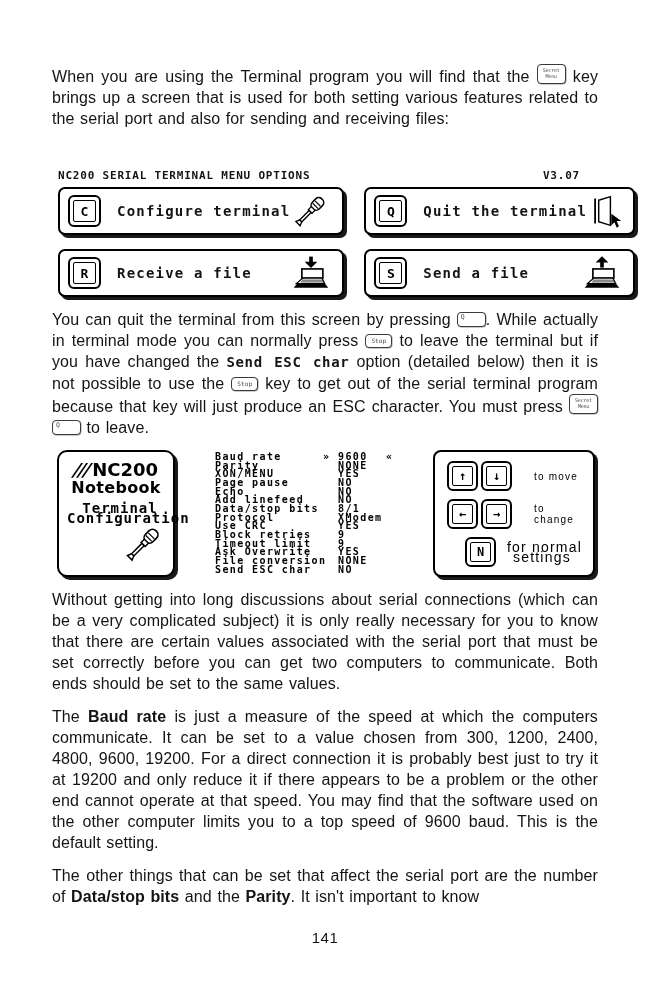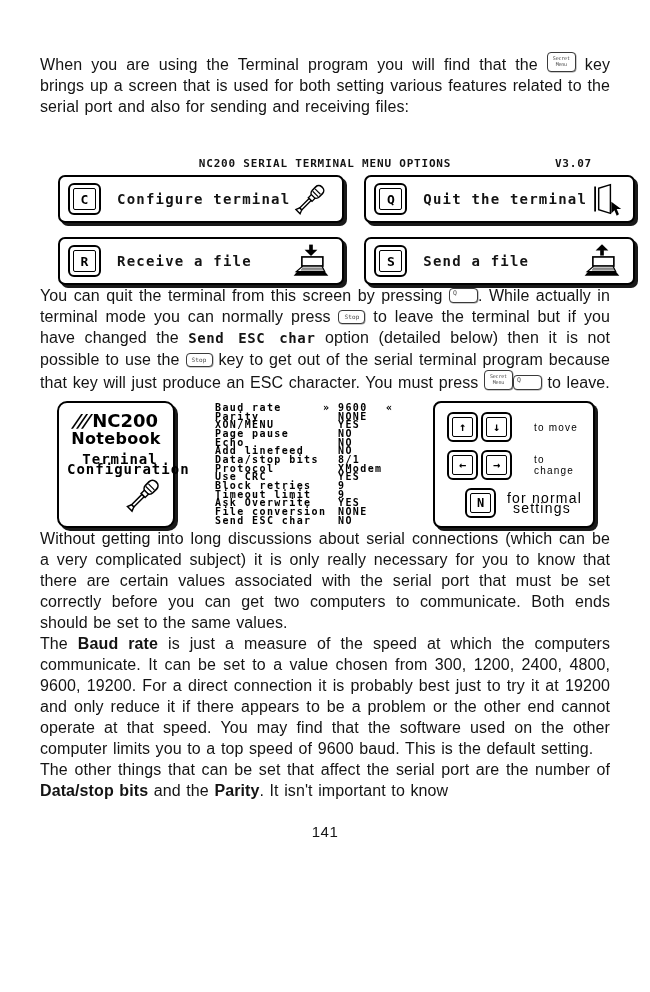--- a/index.html
+++ b/index.html
@@ -1,37 +1,37 @@
 <!DOCTYPE html>
 <html><head>
 <meta charset="utf-8">
 <style>
   html,body {margin:0; padding:0; background:#fff;}
   .page {position:relative; width:650px; height:992px; background:#fff; overflow:hidden;
          font-family:"Liberation Sans","DejaVu Sans",sans-serif; color:#141414;}
   .content {padding:52px 40px 0 40px;}
-  p.body {font-size:16px; line-height:21px; text-align:justify; margin:0; word-spacing:1px; letter-spacing:0.1px;} .mt14{margin-top:14px;} .mt16{margin-top:16px;} .mt18{margin-top:18px;}
+  p.body {font-size:16px; line-height:21px; text-align:justify; margin:12px; word-spacing:1px; letter-spacing:0.1px;} .mt14{margin-top:14px;} .mt16{margin-top:16px;} .mt18{margin-top:18px;}
   .mono {font-family:"DejaVu Sans Mono","Liberation Mono",monospace; font-weight:700;}
   .bterm {font-weight:700;}
   .bold-mono {font-family:"DejaVu Sans Mono","Liberation Mono",monospace; font-weight:700; font-size:14px; letter-spacing:0.6px;}
 
   
   .ikey {display:inline-block; vertical-align:-2px; border:1.2px solid #3a3a3a; border-radius:4px;
          background:#fff; color:#4a4a4a; font-family:"DejaVu Sans Mono","Liberation Mono",monospace;
          box-shadow:0.5px 0.5px 0 #999; overflow:hidden; line-height:normal;}
   .ikey-menu {width:27px; height:16px; text-align:center; padding-top:2px;}
   .ikey-menu span {display:block; font-size:5px; line-height:6px; letter-spacing:-0.2px;}
   .ikey-q {width:24px; height:13px; font-size:6.5px; line-height:8px; padding-left:3px;}
   .ikey-stop {width:25px; height:12px; font-size:6px; line-height:11px; text-align:center;}
   .ikey-c {width:17px; height:13px; font-size:6.5px; line-height:8px; padding-left:3px;}
 
   
   .shot1 {margin:8px 18px 0 18px;}
-  .shot1-head {position:relative; text-align:center; font-size:11px; letter-spacing:0.8px; height:16px;margin-top:40px;}
-  .shot1-ver {position:absolute; right:0; top:0;}
+  .shot1-head {position:relative; text-align:left; font-size:11px; letter-spacing:0.8px; height:16px;margin-top:40px;}
+  .shot1-ver {position:absolute; right:12px; top:0;}
   .shot1-grid {display:grid; grid-template-columns:1fr 1fr; column-gap:20px; row-gap:14px; margin-top:2px;}
   .menu-box {display:flex; align-items:center; height:44px; border:2px solid #000; border-radius:7px;
              box-shadow:3px 3px 0 #1a1a1a; background:#fff; padding:0 10px 0 8px;}
   .menu-label {font-size:14px; letter-spacing:1.2px; margin-left:16px; white-space:nowrap;}
   .menu-icon {margin-left:auto; display:flex; align-items:center;}
   .keycap3d {position:relative; width:29px; height:28px; border:2px solid #000; border-radius:6px; background:#fff; flex:none;}
   .keycap3d::before {content:""; position:absolute; top:3px; left:3px; right:3px; bottom:3px; border:1.6px solid #000; border-radius:2px;}
   .keycap3d span {position:absolute; inset:0; display:flex; align-items:center; justify-content:center;
                   font-family:"DejaVu Sans Mono","Liberation Mono",monospace; font-weight:700; font-size:13px; color:#000;}
 

